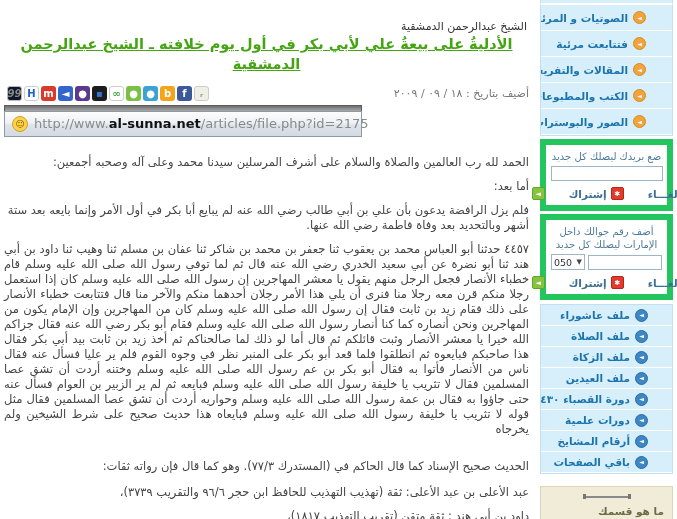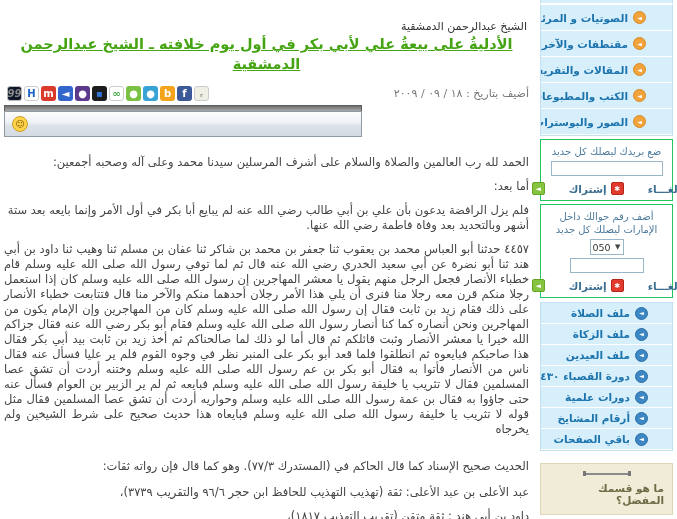--- a/index.html
+++ b/index.html
@@ -66,28 +66,28 @@
   .smenu2 .srow{height:20px;padding-right:24px;}
   .dot{
     width:11px;height:11px;border-radius:50%;flex:0 0 auto;margin-left:5px;
     display:inline-flex;align-items:center;justify-content:center;
     color:#fff;font-size:6px;line-height:1;
   }
   .dot.orange{background:#f2a33c;border:1px solid #d88a20;}
   .dot.blue{background:#3d87c4;border:1px solid #2a6ea6;}
   .slabel{color:#1c74ad;font-weight:bold;font-size:10.5px;}
   .panel{
-    border:1px solid #22c55e;background:#ffffff;margin-top:3px;
+    border:6px solid #22c55e;background:#ffffff;margin-top:3px;
     padding:5px 4px;box-sizing:border-box;text-align:center;
   }
   .panel-label{font-size:10px;color:#4c7a9c;line-height:13px;margin-bottom:3px;}
   .panel input[type=text]{
     width:112px;height:15px;border:1px solid #9ab6c8;box-sizing:border-box;margin:0 auto;display:block;
   }
-  .sms-line{display:flex;direction:ltr;gap:3px;justify-content:center;align-items:center;margin-top:2px;flex-direction:column;}
+  .sms-line{display:flex;direction:ltr;gap:3px;justify-content:center;align-items:center;margin-top:2px;}
   .prefix-select{
     width:34px;height:16px;border:1px solid #9ab6c8;background:#fff;
     display:inline-flex;align-items:center;justify-content:space-between;
     font-size:9.5px;color:#333;padding:0 2px;direction:ltr;cursor:pointer;box-sizing:border-box;
   }
   .prefix-caret{font-size:7px;color:#444;}
   .sms-line input[type=text]{width:74px;display:inline-block;margin:0;}
   .sub-row{display:flex;direction:ltr;justify-content:center;align-items:center;gap:4px;margin-top:6px;}
   .mini-btn{
     width:11px;height:11px;border-radius:2px;display:inline-flex;align-items:center;justify-content:center;
@@ -136,20 +136,21 @@
         <span class="sic" style="background: rgb(239, 239, 230); color: rgb(153, 153, 153); border: 1px solid rgb(204, 204, 204);">ᵣ</span>
       </div>
     <div class="date-added">أضيف بتاريخ : ١٨ / ٠٩ / ٢٠٠٩</div>
   </div>
 
   <div class="url-row">
     <div class="urlbar-wrap">
       <div class="urlbar-topstrip"></div>
       <div class="urlbar">
         <span class="favicon">☺</span>
+        <span class="url-text"><span>http://www.</span><span class="url-domain">al-sunna.net</span><span>/articles/file.php?id=2175</span></span>
       </div>
     </div>
   </div>
 
   <p>الحمد لله رب العالمين والصلاة والسلام على أشرف المرسلين سيدنا محمد وعلى آله وصحبه أجمعين:</p>
   <p>أما بعد:</p>
   <p>فلم يزل الرافضة يدعون بأن علي بن أبي طالب رضي الله عنه لم يبايع أبا بكر في أول الأمر وإنما بايعه بعد ستة أشهر وبالتحديد بعد وفاة فاطمة رضي الله عنها.</p>
   <p class="justify p-hadith">٤٤٥٧ حدثنا أبو العباس محمد بن يعقوب ثنا جعفر بن محمد بن شاكر ثنا عفان بن مسلم ثنا وهيب ثنا داود بن أبي هند ثنا أبو نضرة عن أبي سعيد الخدري رضي الله عنه قال ثم لما توفي رسول الله صلى الله عليه وسلم قام خطباء الأنصار فجعل الرجل منهم يقول يا معشر المهاجرين إن رسول الله صلى الله عليه وسلم كان إذا استعمل رجلا منكم قرن معه رجلا منا فنرى أن يلي هذا الأمر رجلان أحدهما منكم والآخر منا قال فتتابعت خطباء الأنصار على ذلك فقام زيد بن ثابت فقال إن رسول الله صلى الله عليه وسلم كان من المهاجرين وإن الإمام يكون من المهاجرين ونحن أنصاره كما كنا أنصار رسول الله صلى الله عليه وسلم فقام أبو بكر رضي الله عنه فقال جزاكم الله خيرا يا معشر الأنصار وثبت قائلكم ثم قال أما لو ذلك لما صالحناكم ثم أخذ زيد بن ثابت بيد أبي بكر فقال هذا صاحبكم فبايعوه ثم انطلقوا فلما قعد أبو بكر على المنبر نظر في وجوه القوم فلم ير عليا فسأل عنه فقال ناس من الأنصار فأتوا به فقال أبو بكر بن عم رسول الله صلى الله عليه وسلم وختنه أردت أن تشق عصا المسلمين فقال لا تثريب يا خليفة رسول الله صلى الله عليه وسلم فبايعه ثم لم ير الزبير بن العوام فسأل عنه حتى جاؤوا به فقال بن عمة رسول الله صلى الله عليه وسلم وحواريه أردت أن تشق عصا المسلمين فقال مثل قوله لا تثريب يا خليفة رسول الله صلى الله عليه وسلم فبايعاه هذا حديث صحيح على شرط الشيخين ولم يخرجاه</p>
   <p class="p-grading">الحديث صحيح الإسناد كما قال الحاكم في (المستدرك ٧٧/٣). وهو كما قال فإن رواته ثقات:</p>
   <p>عبد الأعلى بن عبد الأعلى: ثقة (تهذيب التهذيب للحافظ ابن حجر ٩٦/٦ والتقريب ٣٧٣٩)،</p>
@@ -161,21 +162,21 @@
 <div class="sidebar">
   <div class="srow-sliver"></div>
 
   <div class="smenu">
     <div class="srow">
       <span class="dot orange">◄</span>
       <span class="slabel">الصوتيات و المرئيات</span>
     </div>
     <div class="srow">
       <span class="dot orange">◄</span>
-      <span class="slabel">مقتطفات والآخر</span>
+      <span class="slabel">فتتابعت مرئية</span>
     </div>
     <div class="srow">
       <span class="dot orange">◄</span>
       <span class="slabel">المقالات والتفريغات</span>
     </div>
     <div class="srow">
       <span class="dot orange">◄</span>
       <span class="slabel">الكتب والمطبوعات</span>
     </div>
     <div class="srow">
@@ -208,20 +209,24 @@
       <span class="mini-btn green">◄</span>
       <span class="sub-label">إشتراك</span>
       <span class="mini-btn red">✱</span>
       <span class="sub-label">إلغـــاء</span>
     </div>
   </div>
 
   <div class="smenu smenu2">
     <div class="srow">
       <span class="dot blue">◄</span>
+      <span class="slabel">ملف عاشوراء</span>
+    </div>
+    <div class="srow">
+      <span class="dot blue">◄</span>
       <span class="slabel">ملف الصلاة</span>
     </div>
     <div class="srow">
       <span class="dot blue">◄</span>
       <span class="slabel">ملف الزكاة</span>
     </div>
     <div class="srow">
       <span class="dot blue">◄</span>
       <span class="slabel">ملف العيدين</span>
     </div>

